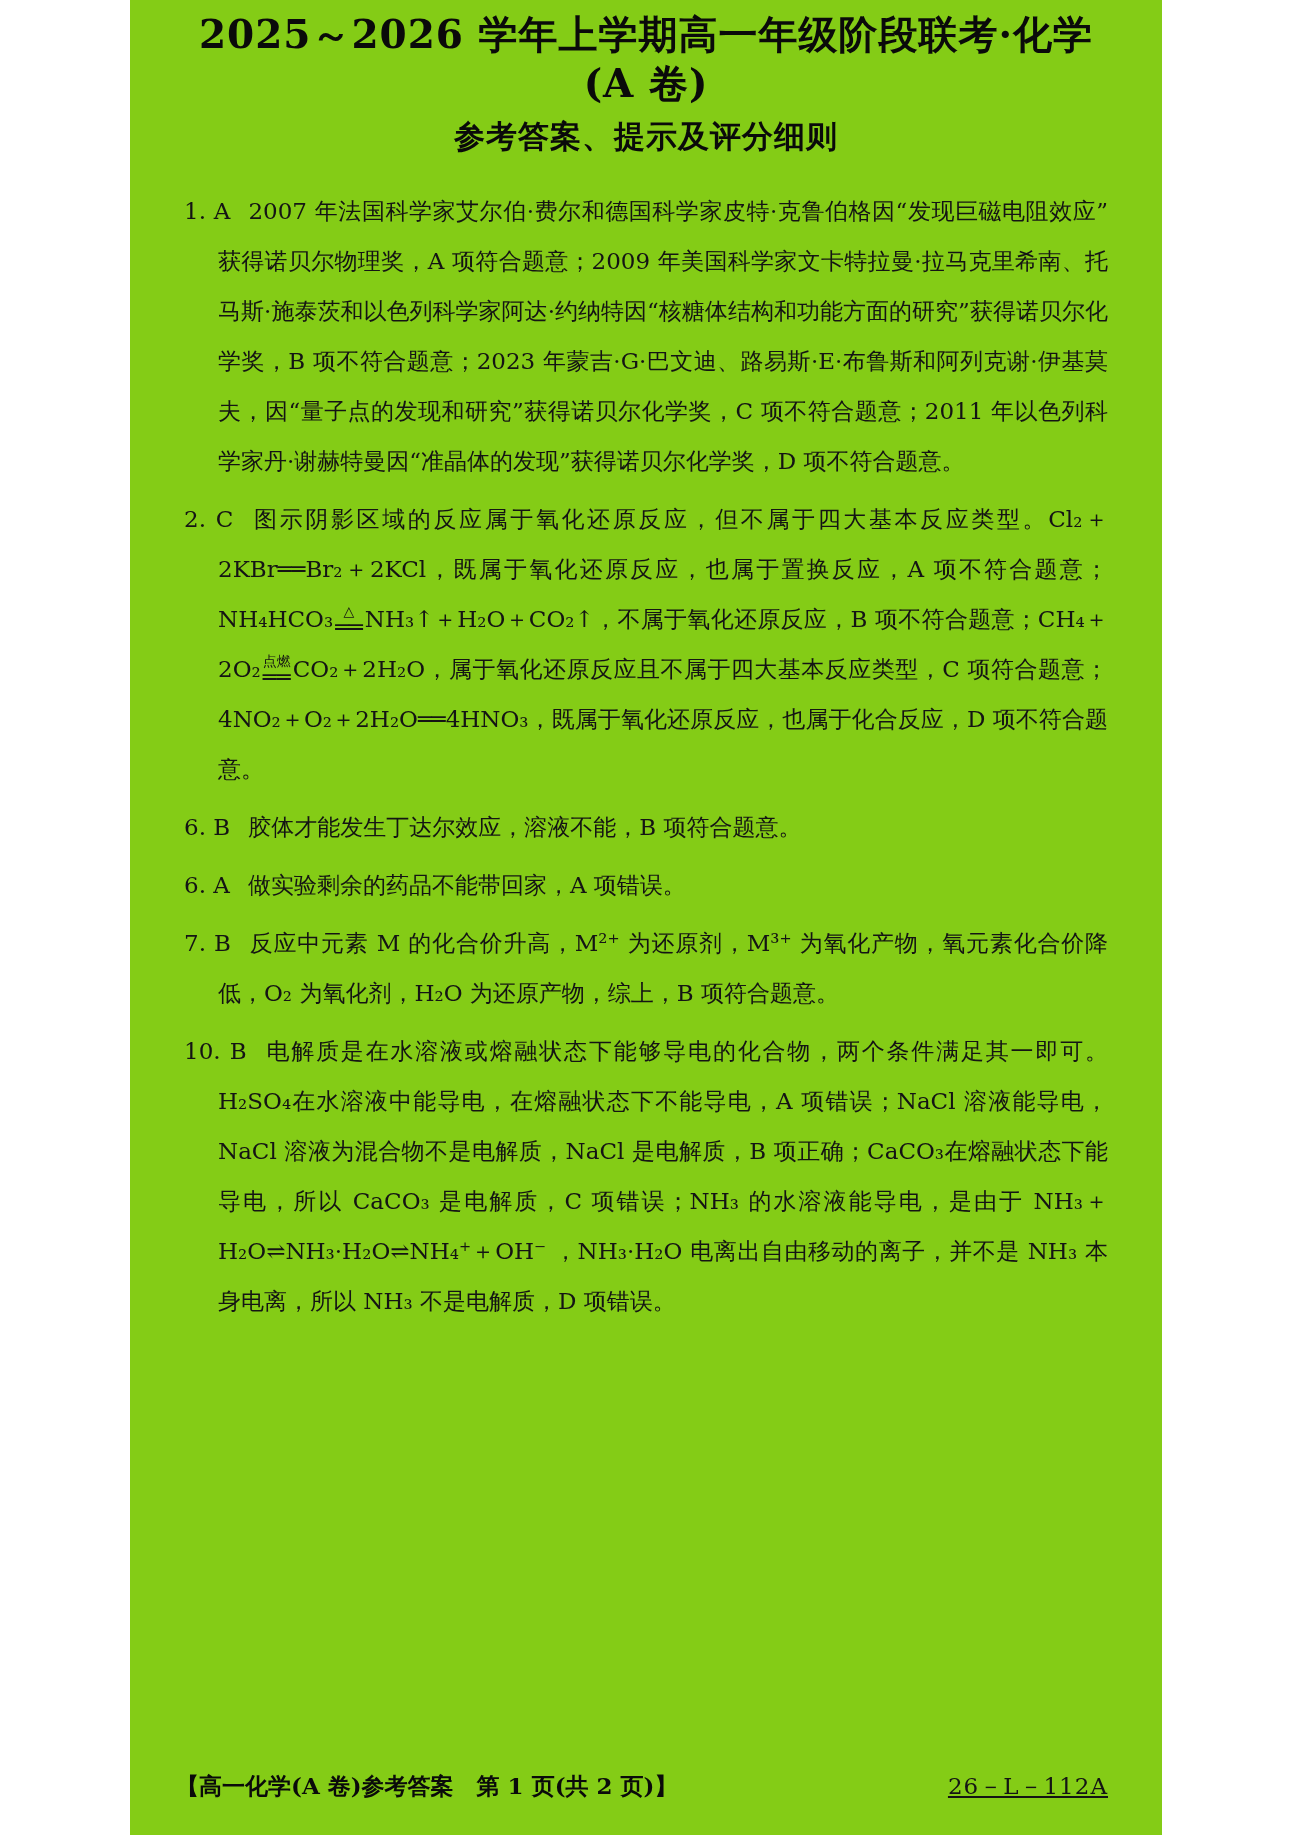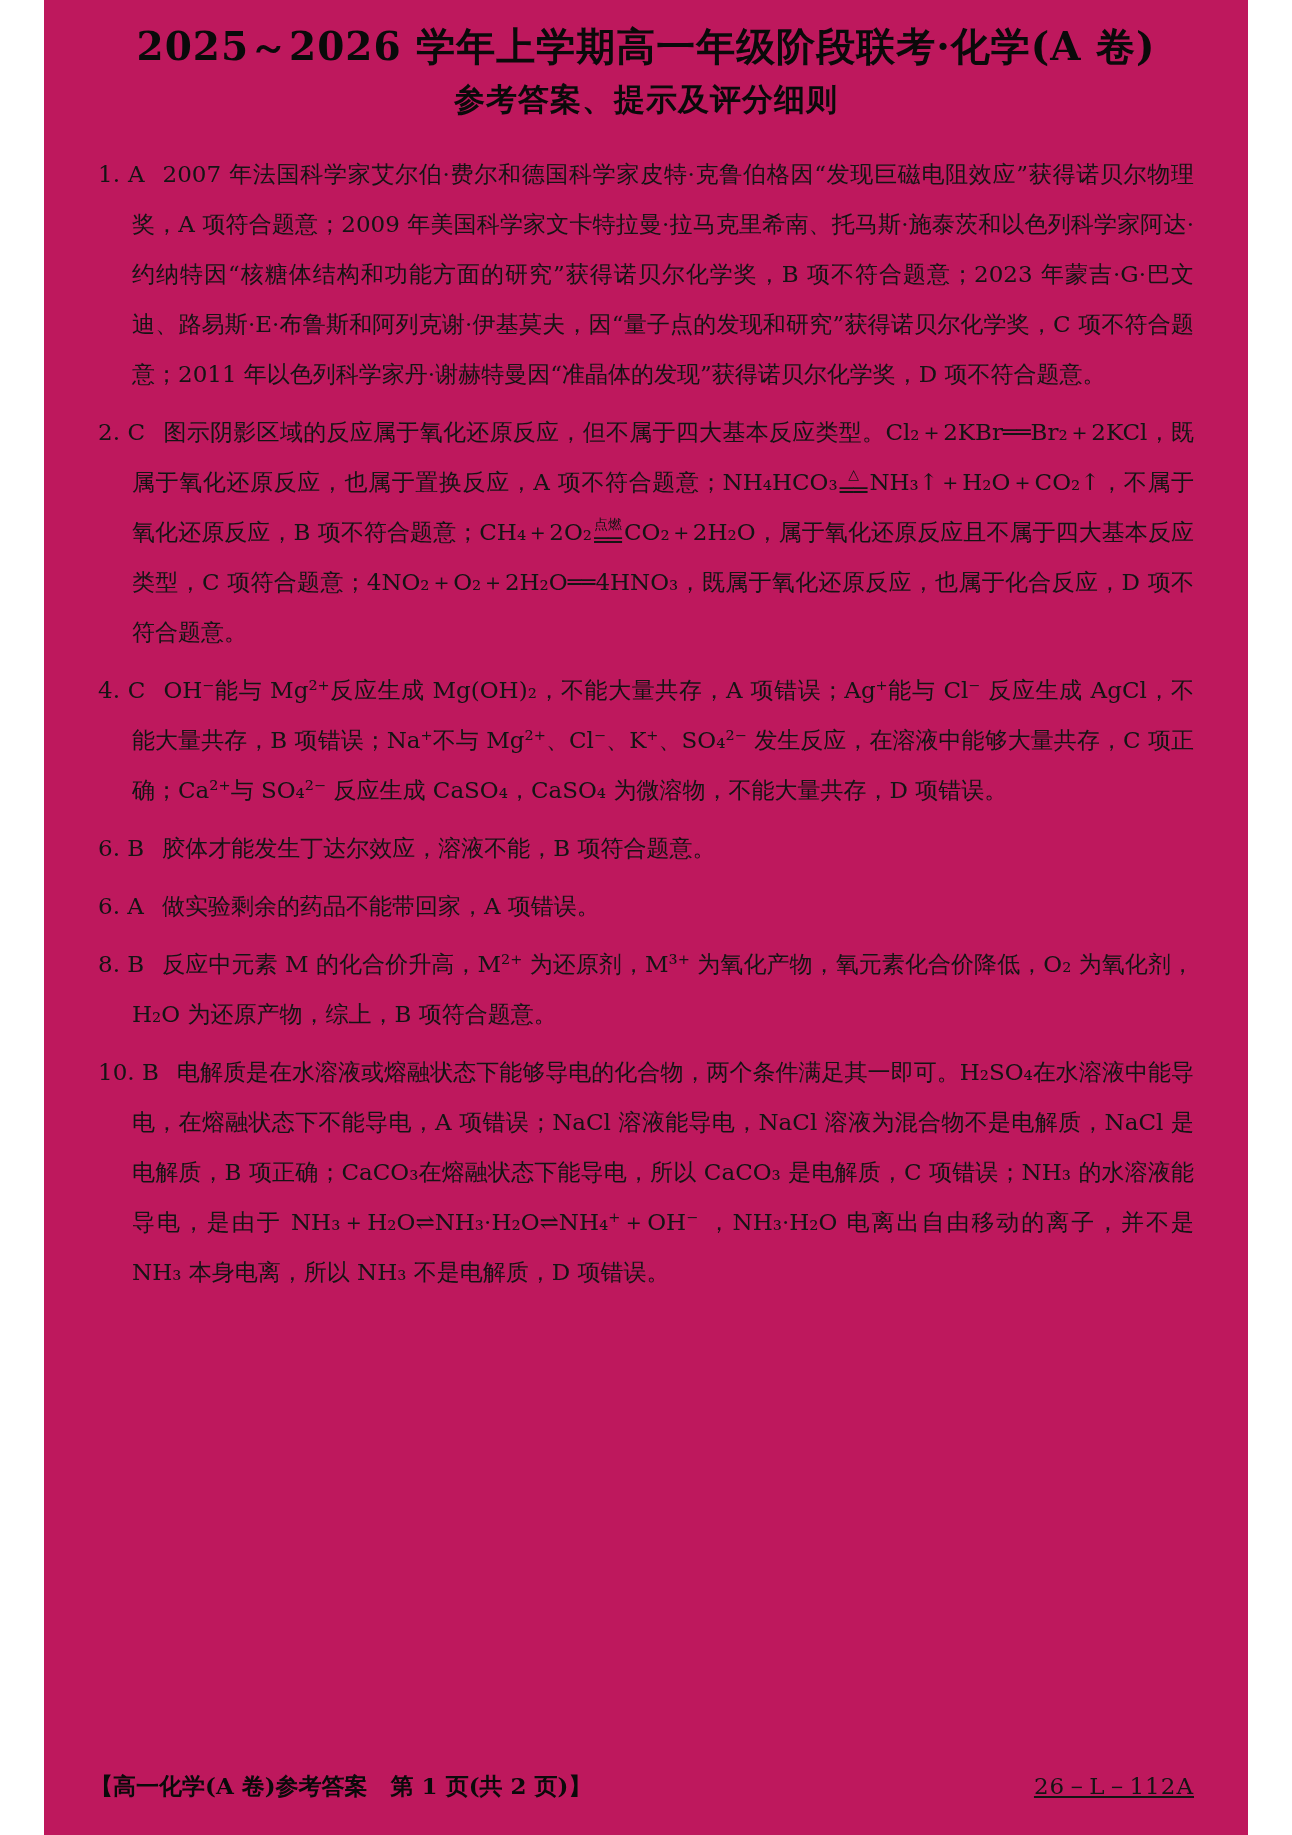--- a/index.html
+++ b/index.html
@@ -4,26 +4,26 @@
 <style>
   html, body {
     margin: 0;
     padding: 0;
     background: #ffffff;
     color: #111111;
     font-family: "DejaVu Serif", "DejaVu Sans", "Liberation Serif", serif;
   }
   .page {
     position: relative;
-    width: 1204px;
+    width: 1032px;
     height: 1835px;
     margin: 0 auto;
-    background: #be185d;
+    background: #84cc16;
     box-sizing: border-box;
-    padding: 22px 46px 0 46px;
+    padding: 10px 46px 0 46px;
     overflow: hidden;
   }
   .title {
     margin: 0;
     text-align: center;
     font-size: 39px;
     font-weight: 900;
     letter-spacing: 1px;
     line-height: 1.25;
     color: #0a0a0a;
@@ -114,27 +114,26 @@
 
     <p class="item"><span class="label">2. C</span><span>图示阴影区域的反应属于氧化还原反应，但不属于四大基本反应类型。Cl₂＋2KBr══Br₂＋2KCl，既属于氧化还原反应，也属于置换反应，A 项不符合题意；NH₄HCO₃</span><span class="eqc">
           <span class="cond">△</span>
           <span class="dsign">══</span>
         </span><span>NH₃↑＋H₂O＋CO₂↑，不属于氧化还原反应，B 项不符合题意；CH₄＋2O₂</span><span class="eqc">
           <span class="cond">点燃</span>
           <span class="dsign">══</span>
         </span><span>CO₂＋2H₂O，属于氧化还原反应且不属于四大基本反应类型，C 项符合题意；4NO₂＋O₂＋2H₂O══4HNO₃，既属于氧化还原反应，也属于化合反应，D 项不符合题意。</span></p>
 
 
-    <p class="item"><span class="label">4. C</span><span>OH⁻能与 Mg²⁺反应生成 Mg(OH)₂，不能大量共存，A 项错误；Ag⁺能与 Cl⁻ 反应生成 AgCl，不能大量共存，B 项错误；Na⁺不与 Mg²⁺、Cl⁻、K⁺、SO₄²⁻ 发生反应，在溶液中能够大量共存，C 项正确；Ca²⁺与 SO₄²⁻ 反应生成 CaSO₄，CaSO₄ 为微溶物，不能大量共存，D 项错误。</span></p>
 
     <p class="item"><span class="label">6. B</span><span>胶体才能发生丁达尔效应，溶液不能，B 项符合题意。</span></p>
 
     <p class="item"><span class="label">6. A</span><span>做实验剩余的药品不能带回家，A 项错误。</span></p>
 
-    <p class="item"><span class="label">8. B</span><span>反应中元素 M 的化合价升高，M²⁺ 为还原剂，M³⁺ 为氧化产物，氧元素化合价降低，O₂ 为氧化剂，H₂O 为还原产物，综上，B 项符合题意。</span></p>
+    <p class="item"><span class="label">7. B</span><span>反应中元素 M 的化合价升高，M²⁺ 为还原剂，M³⁺ 为氧化产物，氧元素化合价降低，O₂ 为氧化剂，H₂O 为还原产物，综上，B 项符合题意。</span></p>
 
 
 
     <p class="item"><span class="label">10. B</span><span>电解质是在水溶液或熔融状态下能够导电的化合物，两个条件满足其一即可。H₂SO₄在水溶液中能导电，在熔融状态下不能导电，A 项错误；NaCl 溶液能导电，NaCl 溶液为混合物不是电解质，NaCl 是电解质，B 项正确；CaCO₃在熔融状态下能导电，所以 CaCO₃ 是电解质，C 项错误；NH₃ 的水溶液能导电，是由于 NH₃＋H₂O⇌NH₃·H₂O⇌NH₄⁺＋OH⁻ ，NH₃·H₂O 电离出自由移动的离子，并不是 NH₃ 本身电离，所以 NH₃ 不是电解质，D 项错误。</span></p>
 
   </div>
 
   <div class="footer">
     <span class="center-text">【高一化学(A 卷)参考答案　第 1 页(共 2 页)】</span>
     <span class="code">26－L－112A</span>

